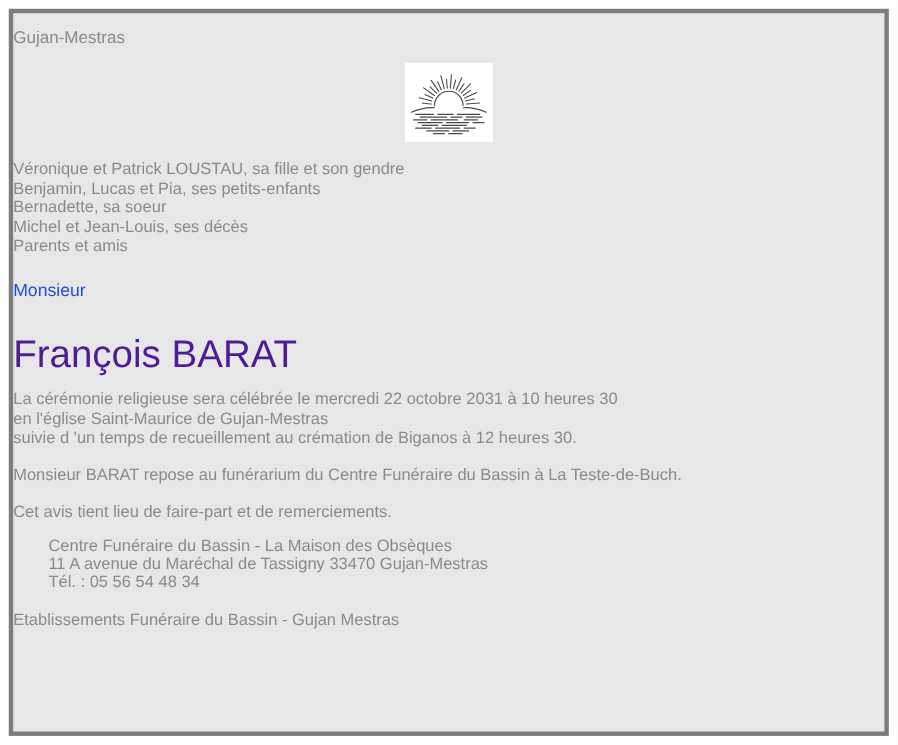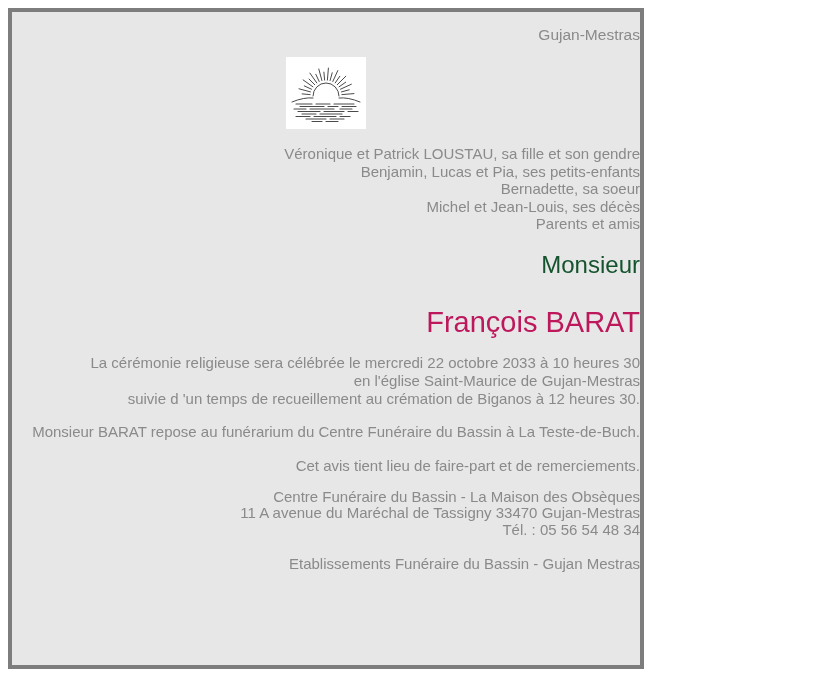--- a/index.html
+++ b/index.html
@@ -6,25 +6,25 @@
     margin: 0;
     padding: 0;
     background: #ffffff;
     width: 816px;
     height: 677px;
     overflow: hidden;
   }
   .sheet {
     box-sizing: border-box;
     margin: 8px 0 0 8px;
-    width: 636px;
+    width: 800px;
     height: 661px;
     border: 4px solid #7d7d7d;
     background: #e7e7e7;
-    text-align: right;
+    text-align: left;
     font-family: "Liberation Sans", "DejaVu Sans", sans-serif;
     font-size: 15px;
     color: #8a8a8a;
     overflow: hidden;
   }
   .city {
     margin-top: 14px;
     font-size: 15.5px;
     line-height: 18px;
   }
@@ -33,29 +33,29 @@
     width: 80px;
     height: 72px;
     background: #ffffff;
   }
   .logo-box svg { display: block; }
   .family { margin-top: 16px; }
   .family .line { line-height: 17.5px; }
   .announcement { margin-top: 14px; line-height: 18px; }
   .civility {
     margin-top: 21px;
-    font-size: 24px;
+    font-size: 16px;
     line-height: 21px;
-    color: #14532d;
+    color: #1d4ed8;
   }
   .deceased {
     margin-top: 31px;
-    font-size: 29px;
+    font-size: 35px;
     line-height: 33px;
-    color: #be185d;
+    color: #4c1d95;
   }
   .death-date { margin-top: 15px; line-height: 18px; }
   .ceremony { margin-top: 15px; }
   .ceremony .line { line-height: 18px; }
   .repose { margin-top: 15px; line-height: 18px; }
   .notice { margin-top: 16px; line-height: 18px; }
   .home { margin-top: 14px; }
   .home .line { line-height: 16.5px; padding-left: 32px; }
   .footer { margin-top: 17px; line-height: 18px; }
 </style>
@@ -127,21 +127,21 @@
     <div class="line">Parents et amis</div>
   </div>
 
 
   <div class="civility">Monsieur</div>
 
   <div class="deceased">François BARAT</div>
 
 
   <div class="ceremony">
-    <div class="line">La cérémonie religieuse sera célébrée le mercredi 22 octobre 2033 à 10 heures 30</div>
+    <div class="line">La cérémonie religieuse sera célébrée le mercredi 22 octobre 2031 à 10 heures 30</div>
     <div class="line">en l'église Saint-Maurice de Gujan-Mestras</div>
     <div class="line">suivie d 'un temps de recueillement au crémation de Biganos à 12 heures 30.</div>
   </div>
 
   <div class="repose">Monsieur BARAT repose au funérarium du Centre Funéraire du Bassin à La Teste-de-Buch.</div>
 
   <div class="notice">Cet avis tient lieu de faire-part et de remerciements.</div>
 
   <div class="home">
     <div class="line">Centre Funéraire du Bassin - La Maison des Obsèques</div>

